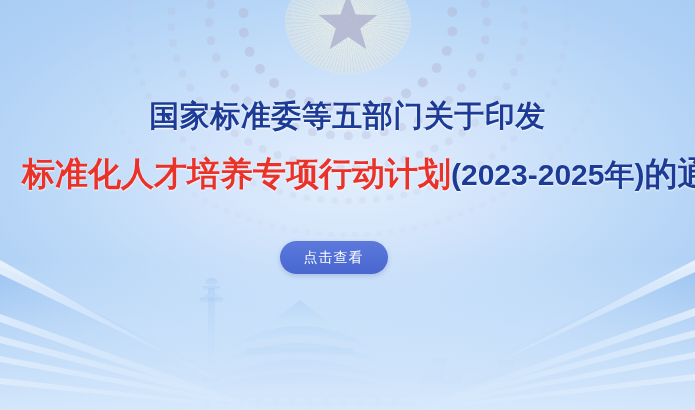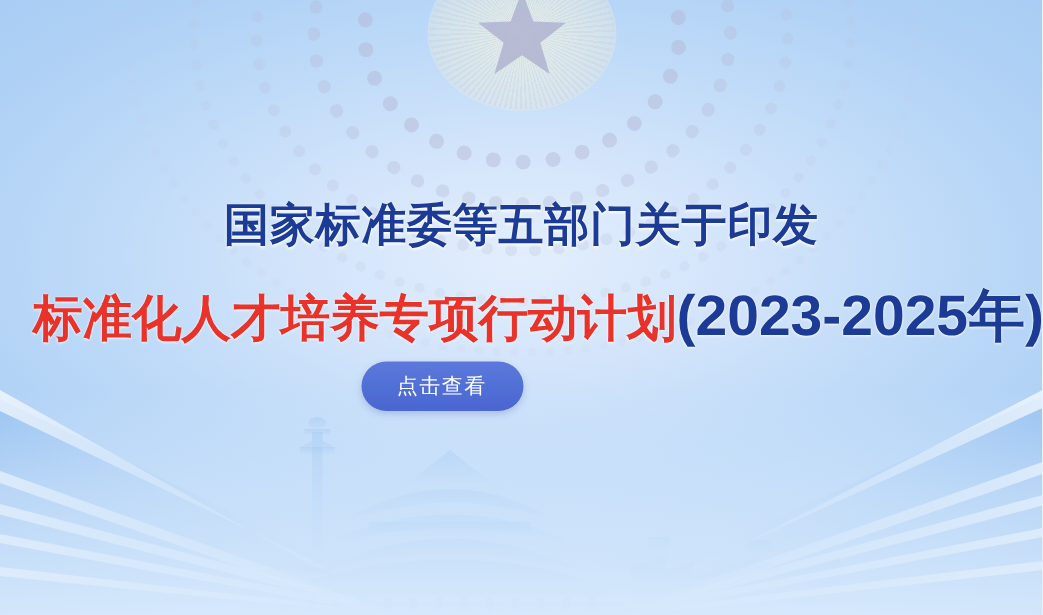--- a/index.html
+++ b/index.html
@@ -74,21 +74,21 @@
     bottom: 0;
     width: 695px;
     height: 150px;
     background: linear-gradient(to bottom, rgba(210,230,252,0) 0%, rgba(214,232,252,0.55) 45%, rgba(222,237,253,0.85) 100%);
   }
 
   
   .headline {
     position: absolute;
     left: 0;
-    top: 136px;
+    top: 101px;
     width: 695px;
     text-align: center;
     line-height: 1;
   }
   .line1 {
     font-size: 30px;
     font-weight: bold;
     color: #1b3b96;
     letter-spacing: 0.5px;
     text-shadow: 0 1px 2px rgba(255,255,255,0.9), 0 0 1px rgba(255,255,255,0.9);
@@ -97,29 +97,30 @@
   .line2 {
     margin-top: 26px;
     font-size: 33px;
     font-weight: bold;
     letter-spacing: 0px;
     white-space: nowrap;
     text-shadow: 0 1px 2px rgba(255,255,255,0.85), 0 0 1px rgba(255,255,255,0.85);
   }
   .seg-red { color: #e8322a; padding-left: 22px; }
   .seg-blue { color: #1b3b96; }
-  .seg-years { color: #1b3b96; font-size: 38px; }
+  .seg-years { color: #1b3b96; font-size: 30px; }
 
   
   .cta-wrap {
     position: absolute;
     left: 0;
     top: 241px;
     width: 589px;
     text-align: center;
+    padding-left: 39px;
   }
   .cta {
     display: inline-block;
     min-width: 105px;
     padding: 9px 24px 10px;
     border: 0;
     border-radius: 20px;
     background: linear-gradient(to bottom, #5d78dc 0%, #5170d6 50%, #4a66cf 100%);
     color: #ffffff;
     font-size: 14px;

